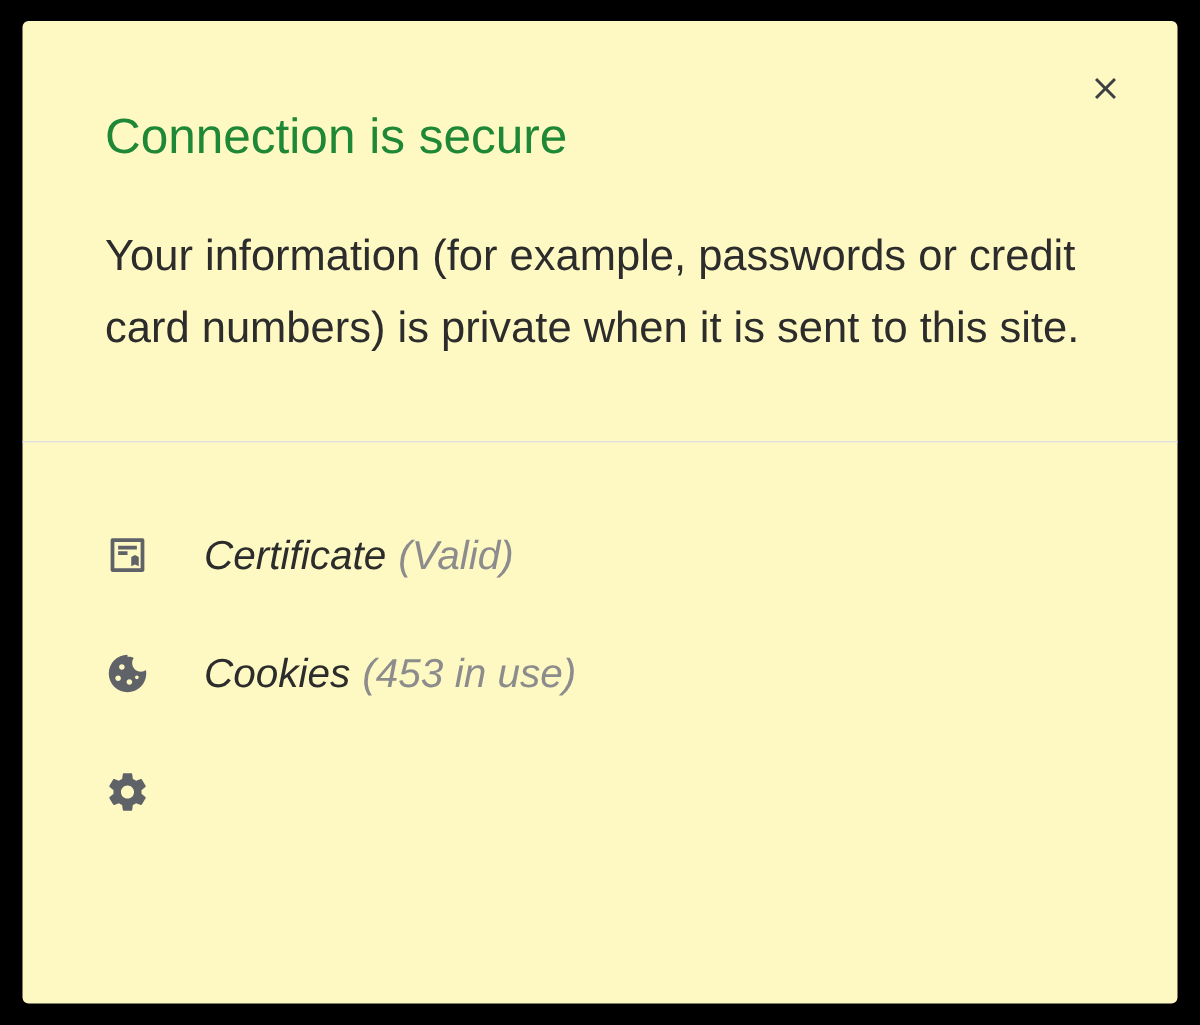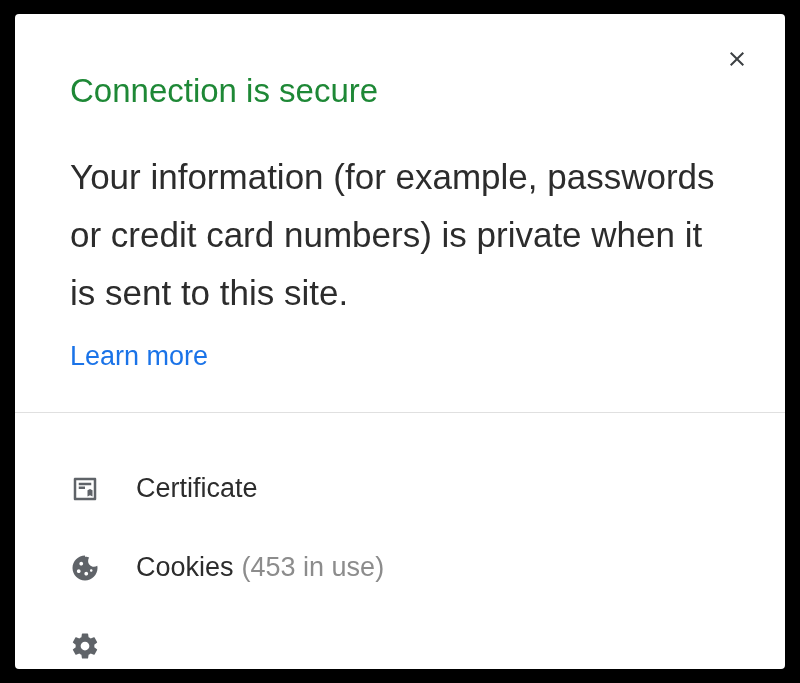--- a/index.html
+++ b/index.html
@@ -10,21 +10,21 @@
     body {
       font-family: 'Segoe UI', Arial, sans-serif;
       background: #000;
       width: 800px;
       height: 683px;
       display: flex;
       align-items: center;
       justify-content: center;
     }
     .container {
-      background: #ffffff;
+      background: #fef9c3;
       width: 770px;
       height: 655px;
       border-radius: 4px;
       position: relative;
       padding: 0;
     }
     .close-btn {
       position: absolute;
       top: 30px;
       right: 32px;
@@ -45,37 +45,38 @@
       padding: 58px 55px 40px 55px;
     }
     .title {
       color: #1e8836;
       font-size: 33px;
       font-weight: 400;
       margin-bottom: 38px;
     }
     .description {
       color: #2c2c2c;
-      font-size: 35px;
+      font-size: 29px;
       line-height: 1.65;
-      margin-bottom: 20px;
+      margin-bottom: 10px;
     }
     .learn-more {
       color: #1a73e8;
       font-size: 27px;
       text-decoration: none;
       cursor: pointer;
     }
     .divider {
       border: none;
       border-top: 1px solid #e0e0e0;
       margin: 0;
     }
     .list {
       padding: 36px 80px 30px 55px;
+      font-style: italic;
     }
     .list-item {
       display: flex;
       align-items: center;
       padding: 24px 0;
       cursor: pointer;
     }
     .list-item .icon-wrap {
       width: 30px;
       height: 30px;
@@ -109,34 +110,34 @@
     <span>
       <svg viewBox="0 0 24 24">
           <path fill="#3c4043" d="M19 6.41 17.59 5 12 10.59 6.41 5 5 6.41 10.59 12 5 17.59 6.41 19 12 13.41 17.59 19 19 17.59 13.41 12 19 6.41z"></path>
         </svg>
     </span>
   </button>
 
   <div class="header">
     <h1 class="title">Connection is secure</h1>
     <p class="description">Your information (for example, passwords or credit card numbers) is private when it is sent to this site.</p>
-    <a class="learn-more">Learn more</a>
   </div>
 
   <hr class="divider">
 
   <div class="list">
 
     <div class="list-item">
       <span class="icon-wrap">
         <svg viewBox="0 0 24 24">
             <path d="M4 3h16c.55 0 1 .45 1 1v16c0 .55-.45 1-1 1H4c-.55 0-1-.45-1-1V4c0-.45.45-1 1-1zm1 2v14h14V5H5zm2 2h10v2H7V7zm0 3h5v2H7v-2zm7 3l2-1 2 1v5l-2-1-2 1v-5z"></path>
           </svg>
       </span>
       <span class="list-label">Certificate</span>
+      <span class="list-status">(Valid)</span>
     </div>
 
     <div class="list-item">
       <span class="icon-wrap">
         <svg viewBox="0 0 24 24">
             <path d="M12 2C6.48 2 2 6.48 2 12s4.48 10 10 10 10-4.48 10-10c0-.64-.07-1.26-.19-1.86-.76.54-1.68.86-2.68.86-2.57 0-4.64-2.07-4.64-4.64 0-1 .32-1.92.86-2.68C14.26 3.07 13.64 3 13 3c-.34 0-.67.02-1 .05V2zm-3 5c.83 0 1.5.67 1.5 1.5S9.83 10 9 10s-1.5-.67-1.5-1.5S8.17 7 9 7zm-2 6c.83 0 1.5.67 1.5 1.5S7.83 16 7 16s-1.5-.67-1.5-1.5S6.17 13 7 13zm6 2c.83 0 1.5.67 1.5 1.5S13.83 18 13 18s-1.5-.67-1.5-1.5.67-1.5 1.5-1.5zm4-2c.55 0 1 .45 1 1s-.45 1-1 1-1-.45-1-1 .45-1 1-1z"></path>
           </svg>
       </span>
       <span class="list-label">Cookies</span>
       <span class="list-status">(453 in use)</span>

